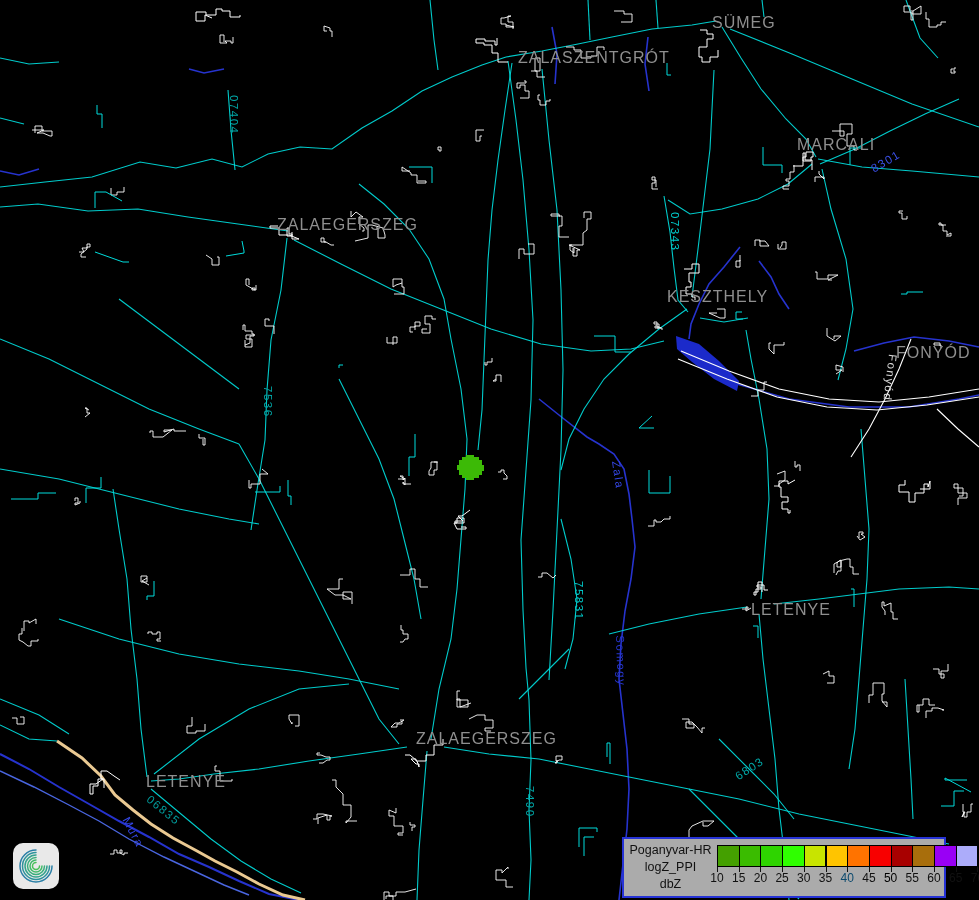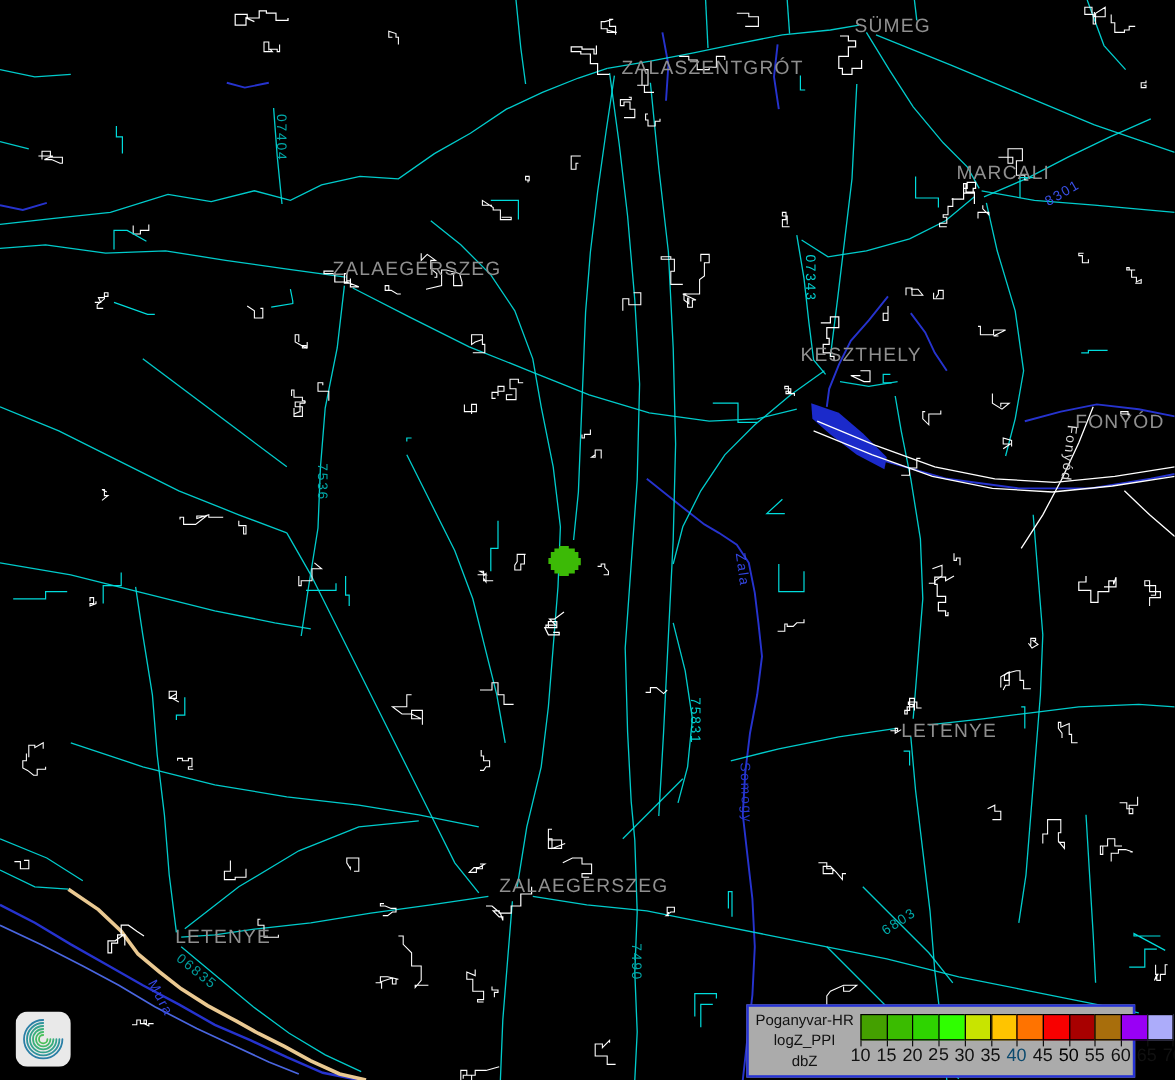--- a/index.html
+++ b/index.html
@@ -8,21 +8,21 @@
   #map{position:absolute;left:0;top:0;}
   #labels{position:absolute;left:0;top:0;width:100%;height:100%;pointer-events:none;}
   .title{position:absolute;left:10px;top:11px;color:#f2f2f2;font-size:13.5px;letter-spacing:.2px;white-space:nowrap;}
   .city{position:absolute;color:#8f8f8f;font-size:16px;letter-spacing:1px;white-space:nowrap;}
   .maplabel{position:absolute;font-size:11.5px;letter-spacing:1.5px;white-space:nowrap;transform-origin:left top;}
   .logo{position:absolute;left:13px;top:843px;width:46px;height:46px;}
   .legend{position:absolute;left:622px;top:837px;width:324px;height:61px;box-sizing:border-box;}
   .legend-text{position:absolute;left:0;top:3px;width:93px;text-align:center;font-size:12.5px;line-height:17px;}
   .cell{position:absolute;top:6px;height:22px;box-sizing:border-box;border:1px solid #000;}
   .tickmark{position:absolute;top:28px;width:1px;height:5px;}
-  .tick{position:absolute;top:32px;transform:translateX(-50%);font-size:15px;}
+  .tick{position:absolute;top:32px;transform:translateX(-50%);font-size:12px;}
 </style>
 </head>
 <body>
 
 <div class="stage">
   <svg id="map" width="979" height="900" viewBox="0 0 979 900">
       <polyline points="740,247 724,267 709,284 699,304 691,324 689,339" fill="none" stroke="#2633CE" stroke-width="1.6" opacity="1"></polyline>
       <polyline points="854,351 884,343 914,337 949,341 979,347" fill="none" stroke="#2633CE" stroke-width="1.6" opacity="1"></polyline>
       <polyline points="737,384 789,399 849,407 909,407 959,399 979,395" fill="none" stroke="#2633CE" stroke-width="1.6" opacity="1"></polyline>
       <polyline points="539,399 564,419 587,437 599,444 614,454 624,469 629,494 632,519 635,547 631,579 625,611 621,644 619,679 623,714 627,749 629,789 627,829 623,864 619,900" fill="none" stroke="#2633CE" stroke-width="1.6" opacity="1"></polyline>
@@ -291,21 +291,21 @@
       <div class="cell" style="left: 288.3px; width: 22.7px; background: rgb(168, 110, 12);"></div>
       <div class="cell" style="left: 310px; width: 22.7px; background: rgb(153, 0, 245);"></div>
       <div class="cell" style="left: 331.7px; width: 22.7px; background: rgb(172, 172, 250);"></div>
       <div class="tickmark" style="left: 93px; background: rgb(17, 17, 17);"></div>
       <div class="tick" style="left: 93px; color: rgb(17, 17, 17);">10</div>
       <div class="tickmark" style="left: 114.7px; background: rgb(17, 17, 17);"></div>
       <div class="tick" style="left: 114.7px; color: rgb(17, 17, 17);">15</div>
       <div class="tickmark" style="left: 136.4px; background: rgb(17, 17, 17);"></div>
       <div class="tick" style="left: 136.4px; color: rgb(17, 17, 17);">20</div>
       <div class="tickmark" style="left: 158.1px; background: rgb(17, 17, 17);"></div>
-      <div class="tick" style="left: 158.1px; color: rgb(17, 17, 17); font-family: Liberation Mono, monospace;">25</div>
+      <div class="tick" style="left: 158.1px; color: rgb(17, 17, 17);">25</div>
       <div class="tickmark" style="left: 179.8px; background: rgb(17, 17, 17);"></div>
       <div class="tick" style="left: 179.8px; color: rgb(17, 17, 17);">30</div>
       <div class="tickmark" style="left: 201.5px; background: rgb(17, 17, 17);"></div>
       <div class="tick" style="left: 201.5px; color: rgb(17, 17, 17);">35</div>
       <div class="tickmark" style="left: 223.2px; background: rgb(17, 17, 17);"></div>
       <div class="tick" style="left: 223.2px; color: #0c4a6e;">40</div>
       <div class="tickmark" style="left: 244.9px; background: rgb(17, 17, 17);"></div>
       <div class="tick" style="left: 244.9px; color: rgb(17, 17, 17);">45</div>
       <div class="tickmark" style="left: 266.6px; background: rgb(17, 17, 17);"></div>
       <div class="tick" style="left: 266.6px; color: #000000;">50</div>

